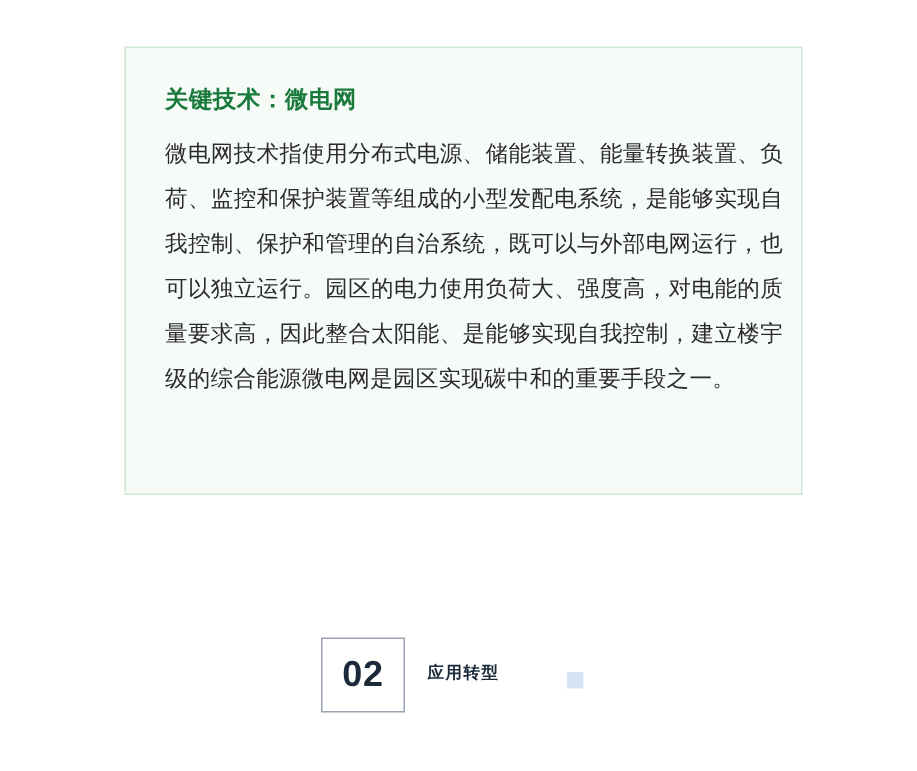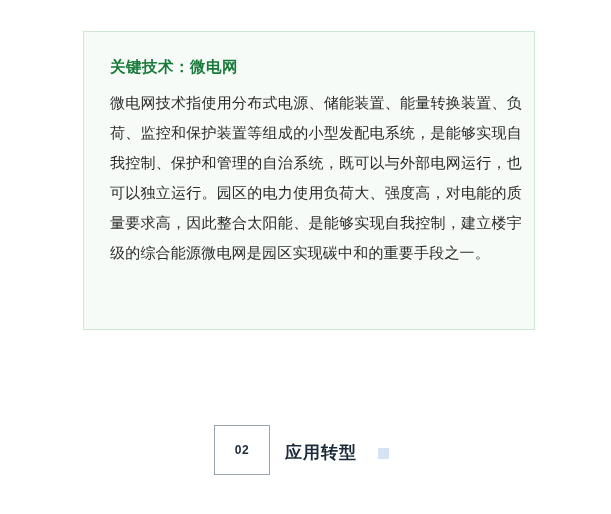--- a/index.html
+++ b/index.html
@@ -68,30 +68,30 @@
     width: 56px;
     height: 50px;
     box-sizing: border-box;
     border: 1px solid #9aa4b0;
     background: #ffffff;
     display: flex;
     align-items: center;
     justify-content: center;
   }
   .section-number {
-    font-size: 12px;
+    font-size: 24px;
     font-weight: bold;
     color: #1b2a3a;
     letter-spacing: 0.5px;
   }
   .section-title {
     position: absolute;
     left: 71px;
     top: 16px;
-    font-size: 17px;
+    font-size: 11px;
     font-weight: bold;
     color: #1b2a3a;
     letter-spacing: 1px;
     white-space: nowrap;
   }
   .section-marker {
     position: absolute;
     left: 378px;
     top: 448px;
     width: 11px;

